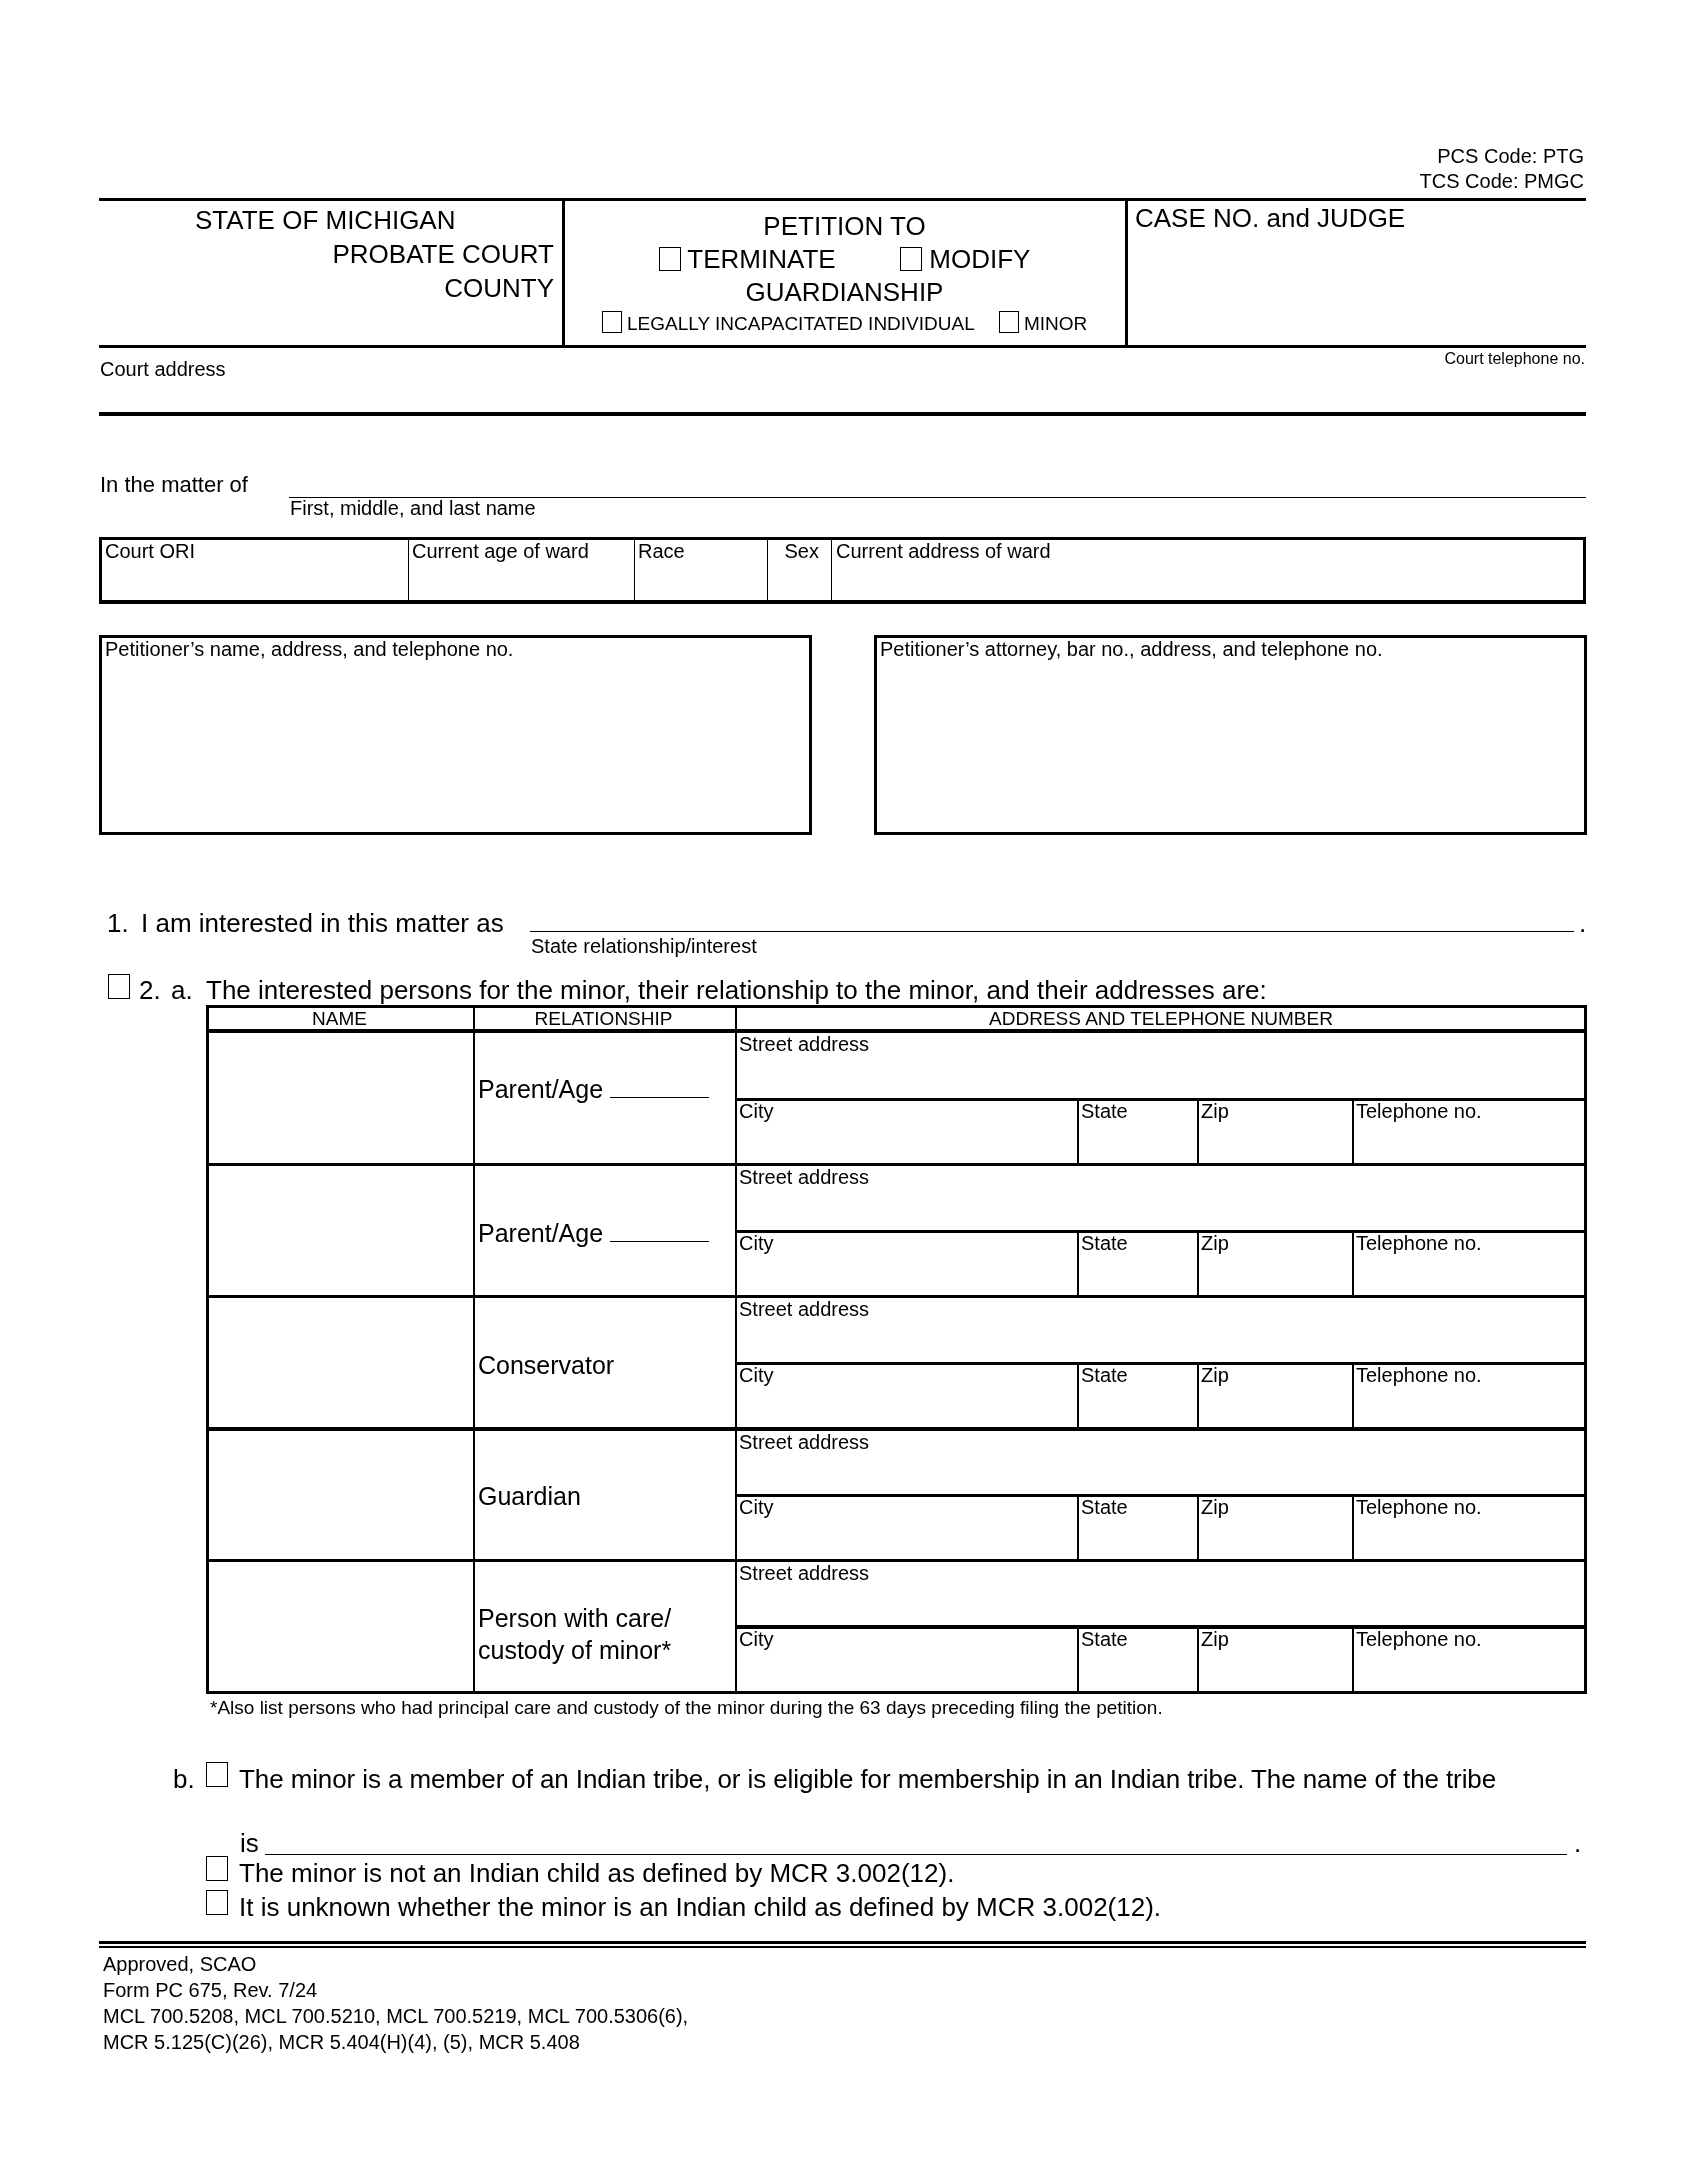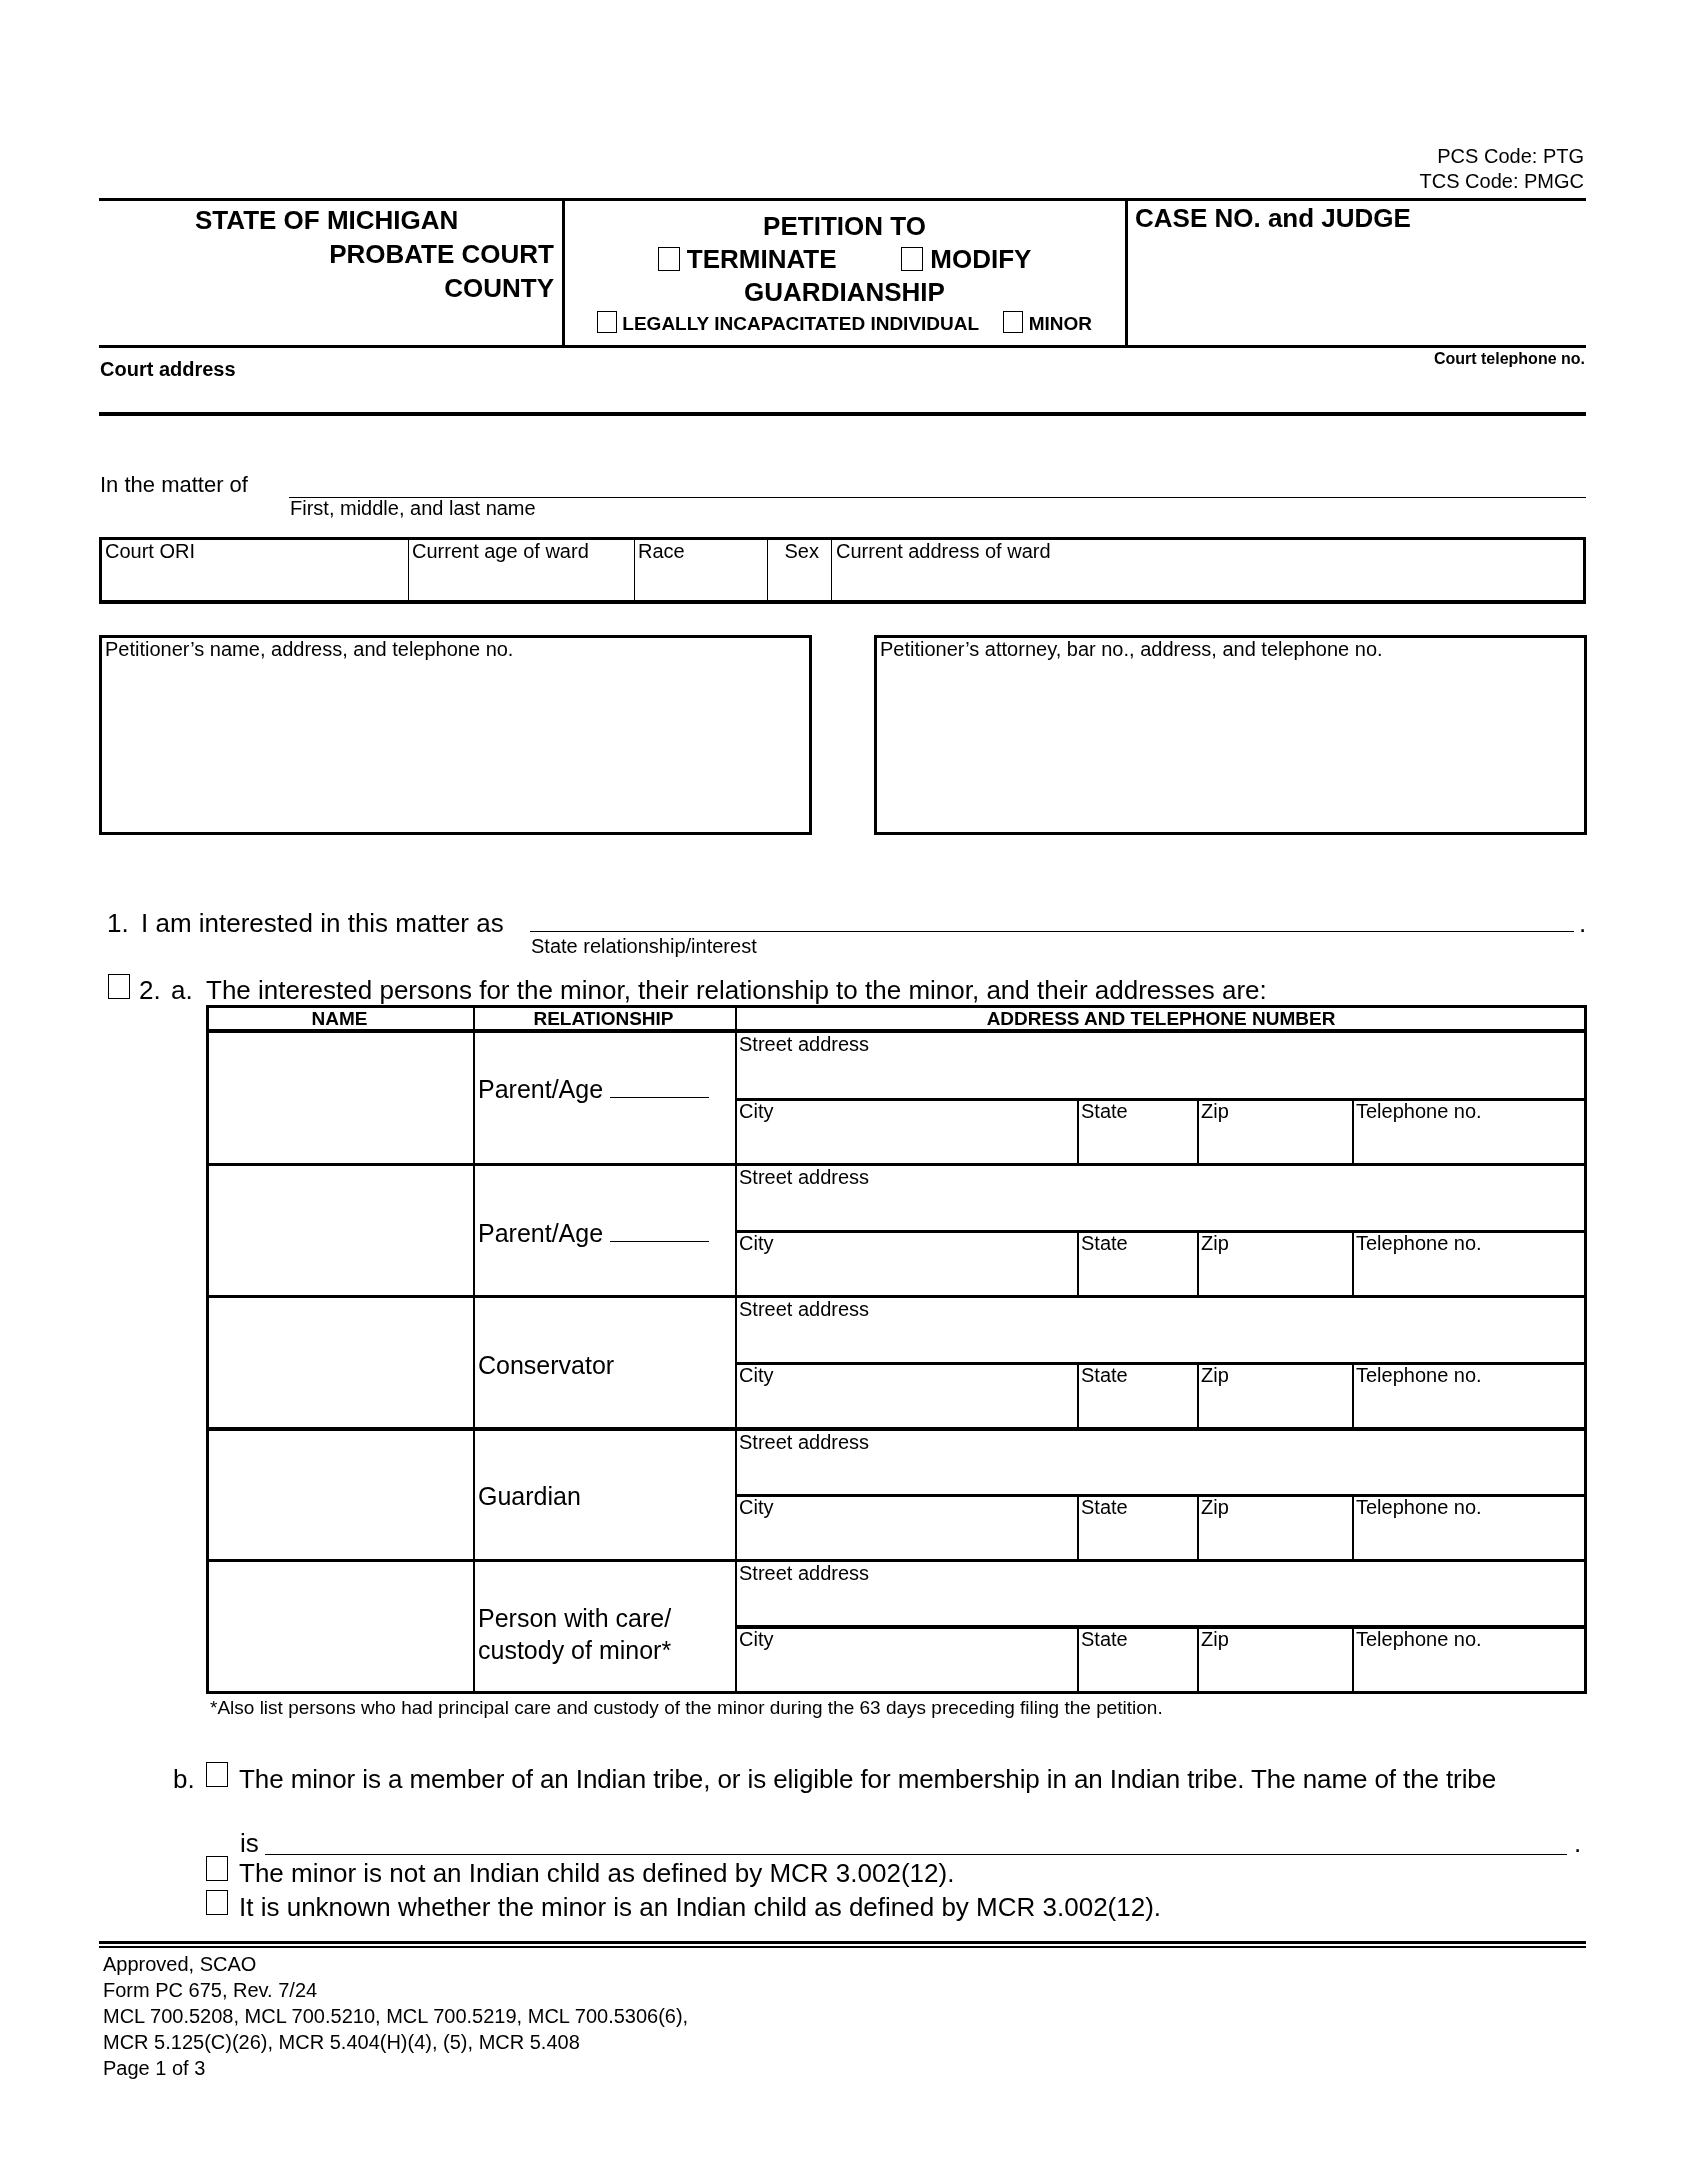--- a/index.html
+++ b/index.html
@@ -1,18 +1,18 @@
 <!DOCTYPE html>
 <html><head>
 <meta charset="utf-8">
 <style>
   html, body { margin:0; padding:0; background:#ffffff; }
   body { width:1683px; height:2178px; position:relative; font-family:"Liberation Sans", sans-serif; color:#000; overflow:hidden; }
   .abs { position:absolute; }
-  .b { font-weight:bold; }
+  .b { font-weight:normal; }
   .cb { display:inline-block; width:22px; height:24px; border:1.5px solid #000; box-sizing:border-box; vertical-align:-3px; background:#fff; }
   .cb.sm { width:20px; height:22px; }
   .hline { position:absolute; background:#000; }
   .vline { position:absolute; background:#000; }
   .lbl { font-size:20px; }
   .tbl-cell { position:absolute; box-sizing:border-box; }
   .underline { position:absolute; border-bottom:1.5px solid #000; }
 </style>
 </head>
 <body>
@@ -214,16 +214,15 @@
 </div>
 
 <div>
   <div class="hline" style="left:99px; top:1941px; width:1487px; height:3px;"></div>
   <div class="hline" style="left:99px; top:1946px; width:1487px; height:1.5px;"></div>
   <div class="abs" style="left:103px; top:1951px; font-size:20px; line-height:26px;">
     <div>Approved, SCAO</div>
     <div>Form PC 675, Rev. 7/24</div>
     <div>MCL 700.5208, MCL 700.5210, MCL 700.5219, MCL 700.5306(6),</div>
     <div>MCR 5.125(C)(26), MCR 5.404(H)(4), (5), MCR 5.408</div>
-    <div>Page 1 of 3</div>
   </div>
 </div>
 
 
 </body></html>

